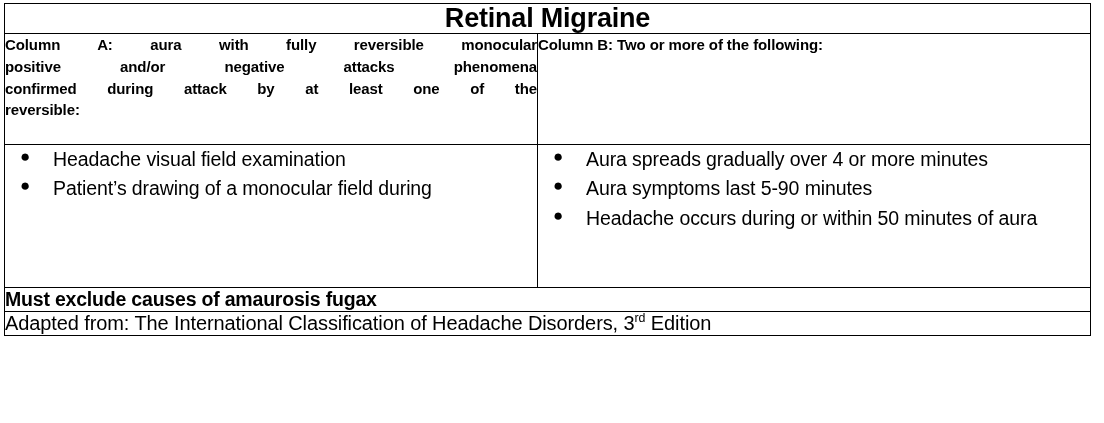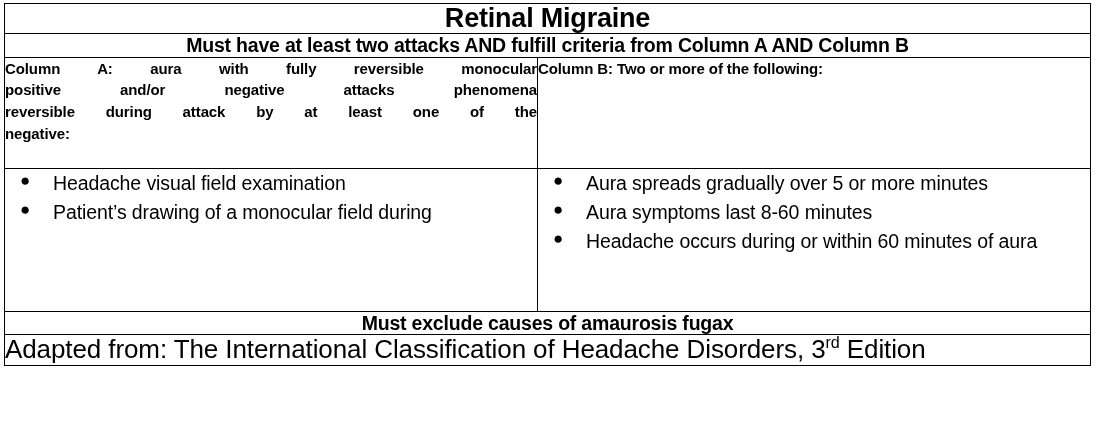--- a/index.html
+++ b/index.html
@@ -118,30 +118,29 @@
     display: block;
   }
   
   ul.bullet-list > li.justified .bullet-text {
     text-align: justify;
     text-align-last: left;
   }
 
   
   .exclude-cell {
-    text-align: center;
     font-weight: bold;
     font-size: 19.5px;
     line-height: 1.15;
     padding: 5px 6px 5px 6px;
     letter-spacing: -0.2px;
   }
   .source-cell {
     text-align: left;
-    font-size: 26px;
+    font-size: 20px;
     line-height: 1.15;
     padding: 4px 6px 5px 8px;
     letter-spacing: -0.1px;
   }
   .source-cell sup {
     font-size: 0.62em;
     vertical-align: super;
     line-height: 0;
   }
 </style>
@@ -154,30 +153,27 @@
     <colgroup>
       <col style="width:533px">
       <col style="width:553px">
     </colgroup>
     <tbody>
 
       <tr>
         <td class="title-cell" colspan="2">Retinal Migraine</td>
       </tr>
 
-      <tr>
-        <td class="subtitle-cell" colspan="2">Must have at least two attacks AND fulfill criteria from Column A AND Column B</td>
-      </tr>
 
       <tr>
         <td class="colhead-cell">
           <span class="just-line">Column A: aura with fully reversible monocular</span>
           <span class="just-line">positive and/or negative attacks phenomena</span>
-          <span class="just-line">reversible during attack by at least one of the</span>
-          <span class="last-line">negative:</span>
+          <span class="just-line">confirmed during attack by at least one of the</span>
+          <span class="last-line">reversible:</span>
         </td>
         <td class="colhead-cell plain">
           <span class="last-line">Column B: Two or more of the following:</span>
         </td>
       </tr>
 
       <tr>
         <td class="bullets-cell">
           <ul class="bullet-list">
             <li>
@@ -187,29 +183,29 @@
             <li>
               <span class="bullet-glyph">●</span>
               <span class="bullet-text">Patient’s drawing of a monocular field during</span>
             </li>
           </ul>
         </td>
         <td class="bullets-cell">
           <ul class="bullet-list">
             <li>
               <span class="bullet-glyph">●</span>
-              <span class="bullet-text">Aura spreads gradually over 5 or more minutes</span>
-            </li>
-            <li>
-              <span class="bullet-glyph">●</span>
-              <span class="bullet-text">Aura symptoms last 8-60 minutes</span>
+              <span class="bullet-text">Aura spreads gradually over 4 or more minutes</span>
+            </li>
+            <li>
+              <span class="bullet-glyph">●</span>
+              <span class="bullet-text">Aura symptoms last 5-90 minutes</span>
             </li>
             <li class="justified">
               <span class="bullet-glyph">●</span>
-              <span class="bullet-text">Headache occurs during or within 60 minutes of aura</span>
+              <span class="bullet-text">Headache occurs during or within 50 minutes of aura</span>
             </li>
           </ul>
         </td>
       </tr>
 
       <tr>
         <td class="exclude-cell" colspan="2">Must exclude causes of amaurosis fugax</td>
       </tr>
 
       <tr>

